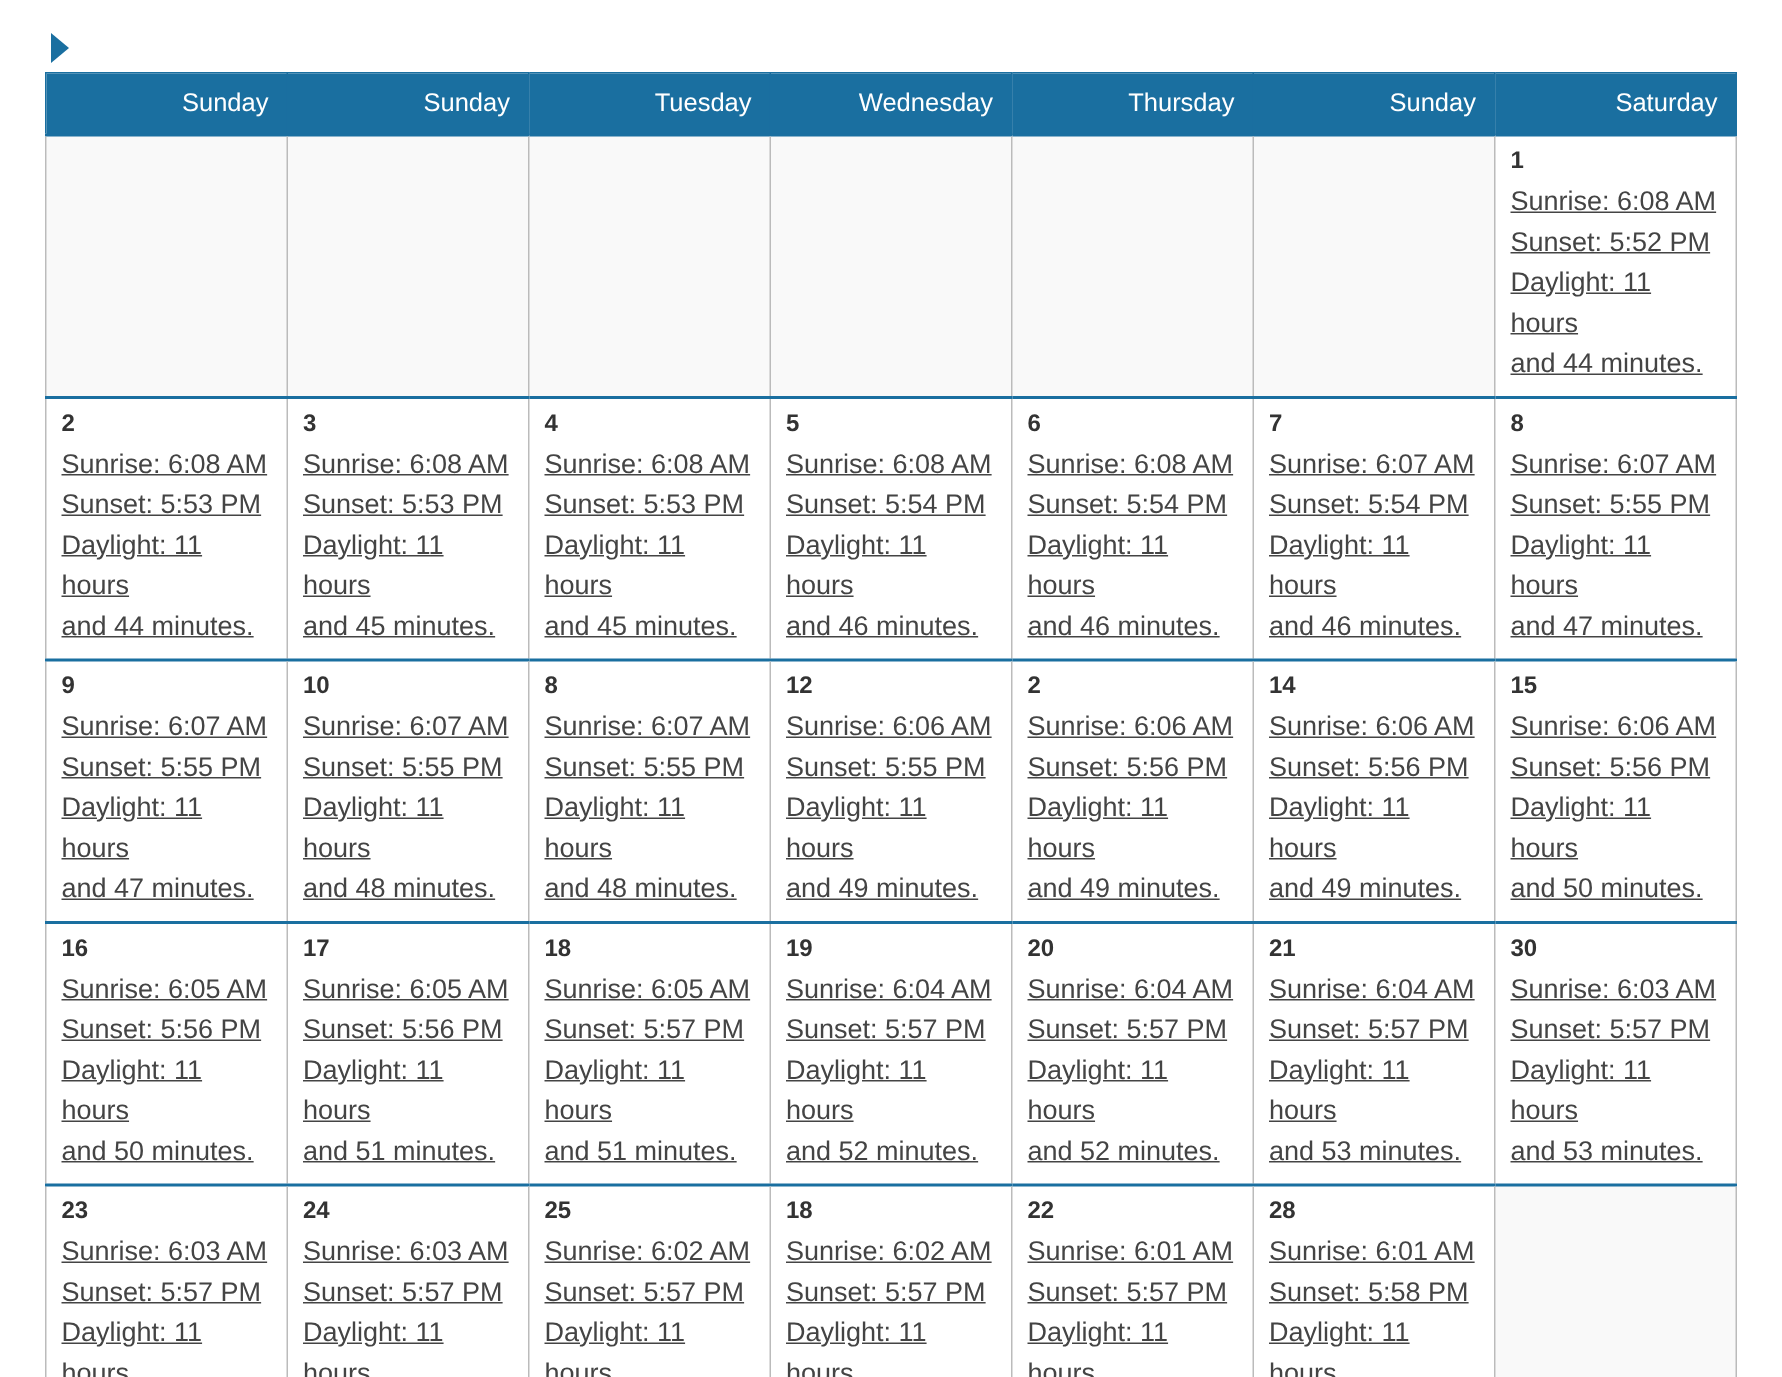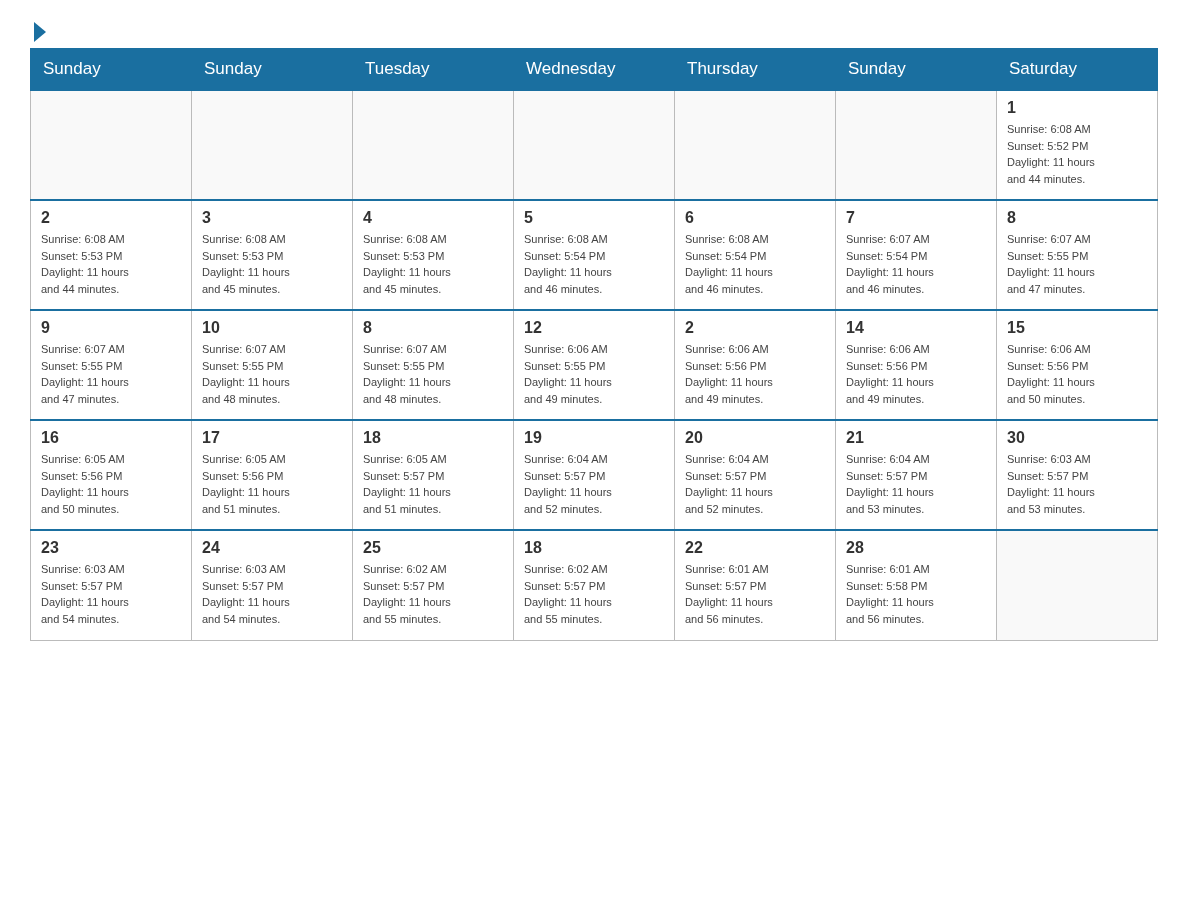--- a/index.html
+++ b/index.html
@@ -64,21 +64,21 @@
     }
     .calendar {
       width: 100%;
       border-collapse: collapse;
       margin-top: 8px;
     }
     .calendar th {
       background-color: #1a6fa0;
       color: #fff;
       padding: 10px 12px;
-      text-align: left;
+      text-align: right;
       font-size: 17px;
       font-weight: normal;
       border: 1px solid #1a6fa0;
     }
     .calendar td {
       vertical-align: top;
       border: 1px solid #bbb;
       padding: 8px 10px;
       width: 14.28%;
       min-height: 110px;
@@ -90,23 +90,24 @@
     .calendar tbody tr td {
       border-top: 2px solid #1a6fa0;
     }
     .day-number {
       font-size: 16px;
       font-weight: bold;
       color: #333;
       margin-bottom: 4px;
     }
     .day-info {
-      font-size: 11px;
+      font-size: 18px;
       color: #444;
       line-height: 1.5;
+      text-decoration: underline;
     }
     .empty-cell {
       background: #f9f9f9;
     }
   </style>
 </head>
 <body>
 
 <div class="header">
   <div class="logo">

